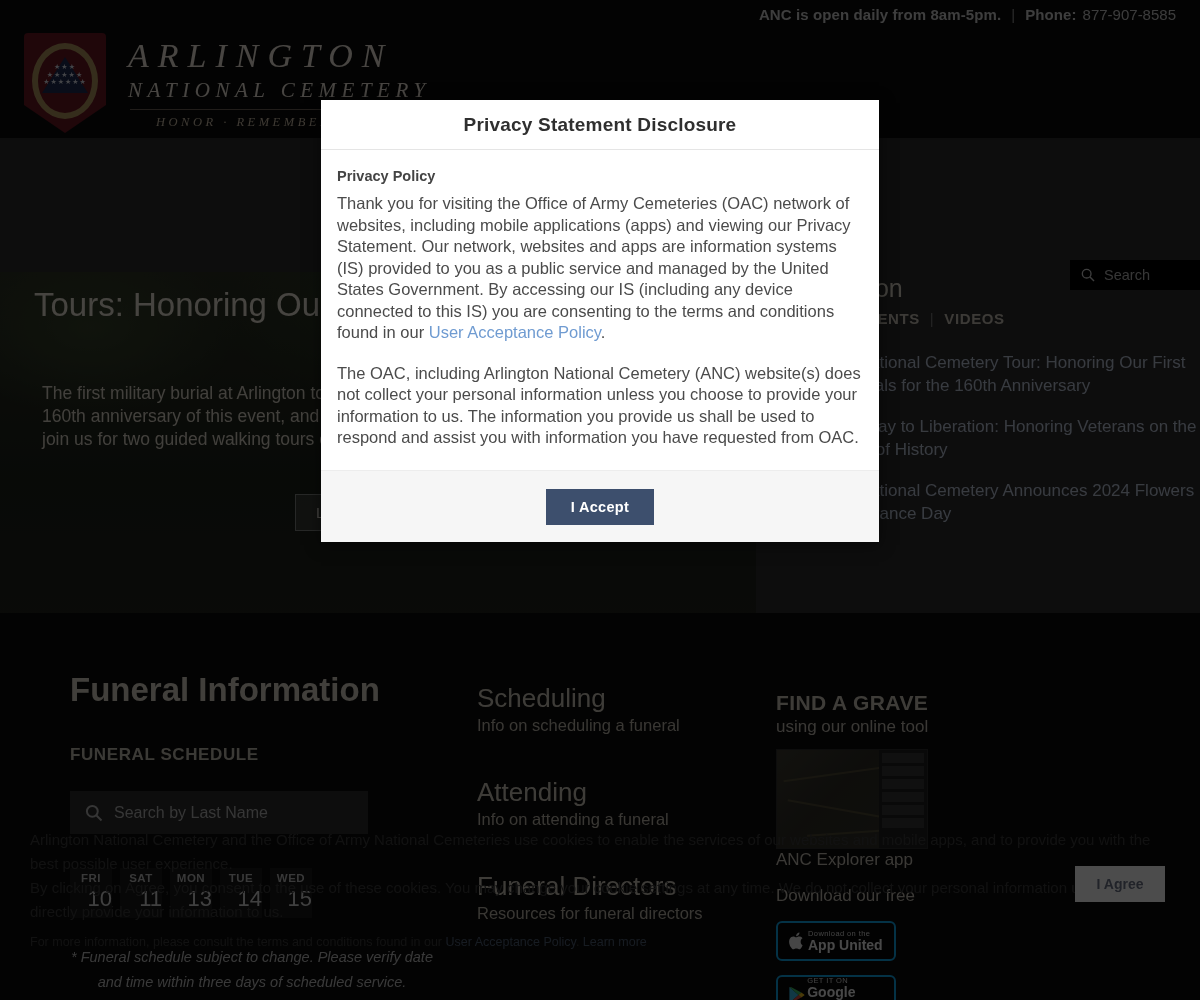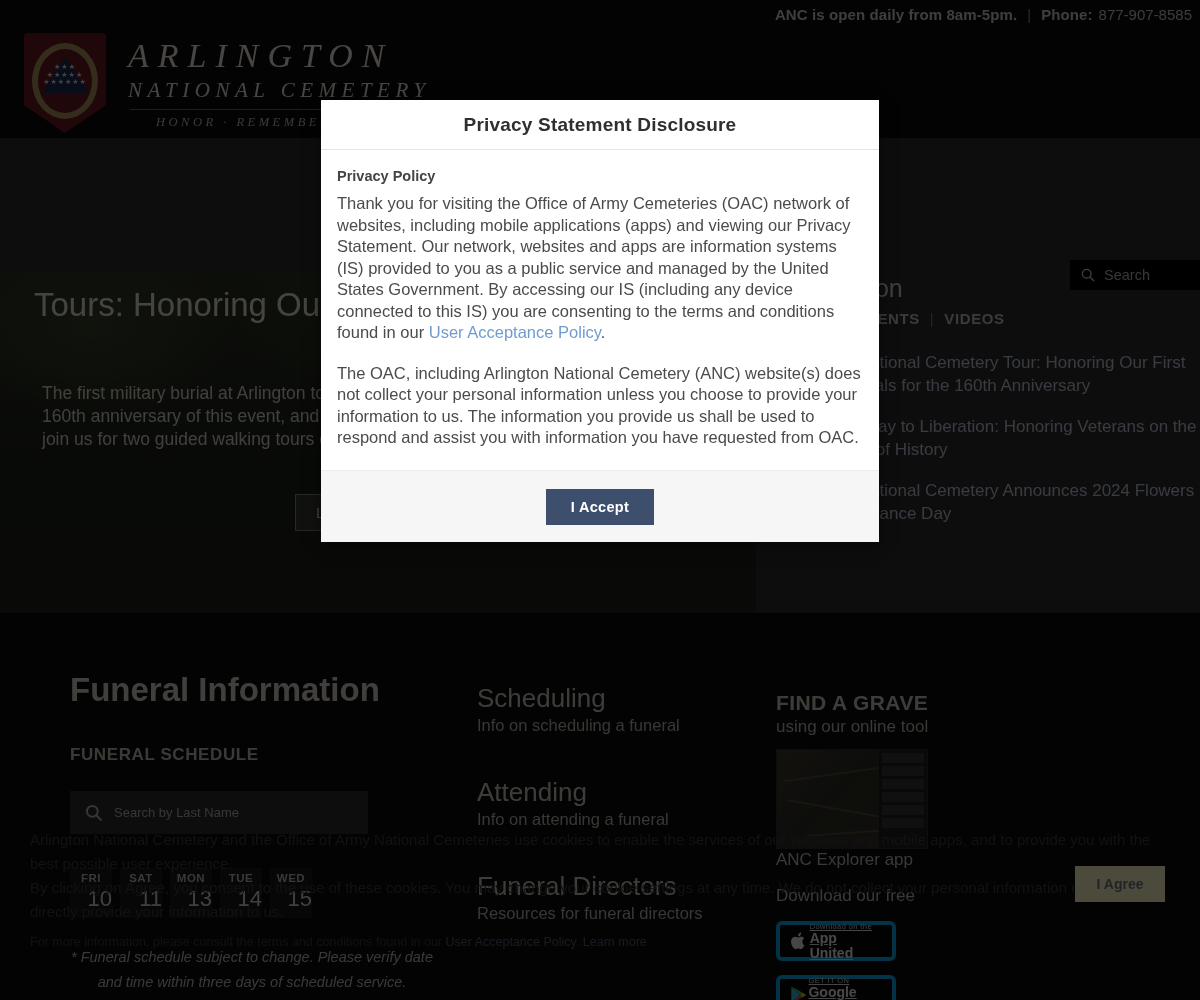--- a/index.html
+++ b/index.html
@@ -11,21 +11,21 @@
   }
   .page { position: relative; width: 1200px; height: 1000px; background: #0d0d0d; }
 
   
   .dimmed { filter: brightness(0.30); }
 
   
   .utility-bar {
     height: 28px; background: #0b0b0b;
     display: flex; align-items: center; justify-content: flex-end;
-    padding-right: 8px; gap: 6px;
+    padding-right: 24px; gap: 6px;
     font-size: 15px; color: #cfcfcf;
   }
   .utility-bar .strong { font-weight: bold; letter-spacing: .1px; }
   .utility-bar .sep { color: #8a8a8a; margin: 0 4px; }
   .utility-bar .phone-num { font-weight: normal; color: #c8c8c8; }
 
   
   .header {
     height: 110px; background: #0b0b0b;
     display: flex; align-items: center; padding-left: 24px;
@@ -141,21 +141,21 @@
   .ico { width: 22px; height: 22px; display:block; }
 
   
   .footer { position: absolute; left: 0; top: 613px; width: 1200px; height: 387px; background: #0a0a0a; }
   .fi-title { position: absolute; left: 70px; top: 58px; font-size: 33px; font-weight: bold; color: #d9d3c6; }
   .fi-sched-label { position: absolute; left: 70px; top: 132px; font-size: 17px; font-weight: bold; letter-spacing: .6px; color: #c6c0b3; }
   .fi-search {
     position: absolute; left: 70px; top: 178px; width: 298px; height: 43px;
     background: #2a2a2a; display: flex; align-items: center; gap: 10px; padding: 0 14px;
   }
-  .fi-search .ph { font-size: 13px; color: #b3b3b3; }
+  .fi-search .ph { font-size: 16px; color: #b3b3b3; }
 
   .daystrip { position: absolute; left: 70px; top: 255px; display: flex; gap: 8px; }
   .day { width: 42px; text-align: center; background: #161616; padding: 4px 0 6px; }
   .day .dow { font-size: 11.5px; font-weight: bold; color: #bdbdbd; letter-spacing: .5px; }
   .day .num { font-size: 22px; color: #d5d5d5; margin-top: 2px; text-align: right; }
   .fi-note {
     position: absolute; left: 62px; top: 332px; width: 380px;
     font-size: 14.5px; font-style: italic; line-height: 25px; color: #bfbfbf; text-align: center;
   }
 
@@ -171,35 +171,35 @@
     margin-top: 12px; width: 152px; height: 100px; position: relative;
     background: linear-gradient(135deg,#3d3a2f 0%,#2d2c25 40%,#35332a 100%);
     border: 1px solid #2a2a2a;
   }
   .mapshot .panel { position: absolute; right: 0; top: 0; bottom: 0; width: 48px; background: #1e1e1e; }
   .mapshot .panel i { display:block; height: 10px; margin: 3px 3px 0; background: #343434; }
   .mapshot .road { position: absolute; height: 2px; background: #6b6140; opacity: .5; }
   .dl1 { margin-top: 14px; font-size: 17px; color: #c5bfb4; line-height: 22px; }
   .badge {
     margin-top: 14px; width: 120px; height: 40px; background: #070707;
-    border: 4px solid #0ea5e9; border-radius: 6px;
-    display: flex; align-items: center; gap: 1px; padding: 0 9px; color: #e6e6e6; text-decoration: underline;
+    border: 2px solid #0ea5e9; border-radius: 6px;
+    display: flex; align-items: center; gap: 1px; padding: 0 9px; color: #e6e6e6;
   }
   .badge .t1 { font-size: 7.5px; letter-spacing: .4px; color: #dcdcdc; }
   .badge .t2 { font-size: 14px; font-weight: bold; line-height: 15px; color: #f0f0f0; }
 
   
   .cookiebar {
     position: absolute; left: 0; top: 824px; width: 1200px; height: 130px;
     color: #3a3a3a; font-size: 15px; line-height: 24px; padding: 4px 30px;
   }
   .cookiebar .lnk { color: #4c5c72; }
   .cookie-agree {
     position: absolute; right: 35px; top: 42px; width: 90px; height: 36px;
-    background: #fef9c3; color: #6d7487; font-size: 14px; font-weight: bold;
+    background: #ffffff; color: #6d7487; font-size: 14px; font-weight: bold;
     display: flex; align-items: center; justify-content: center;
   }
   .cookie-small { font-size: 12.5px; margin-top: 6px; }
 
   
   .modal {
     position: absolute; left: 321px; top: 100px; width: 558px; height: 442px;
     background: #fff; box-shadow: 0 3px 14px rgba(0,0,0,.5);
     display: flex; flex-direction: column; z-index: 50;
   }

